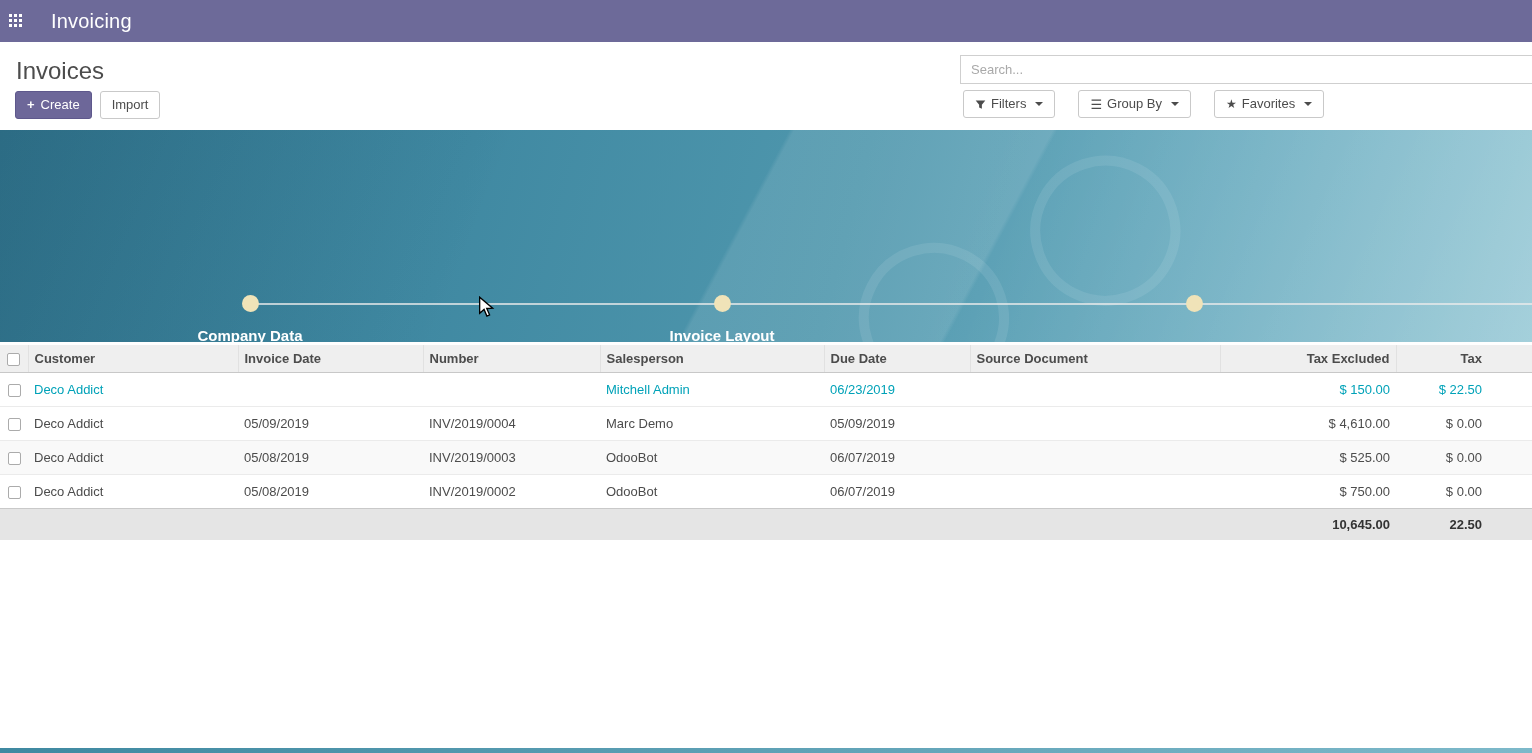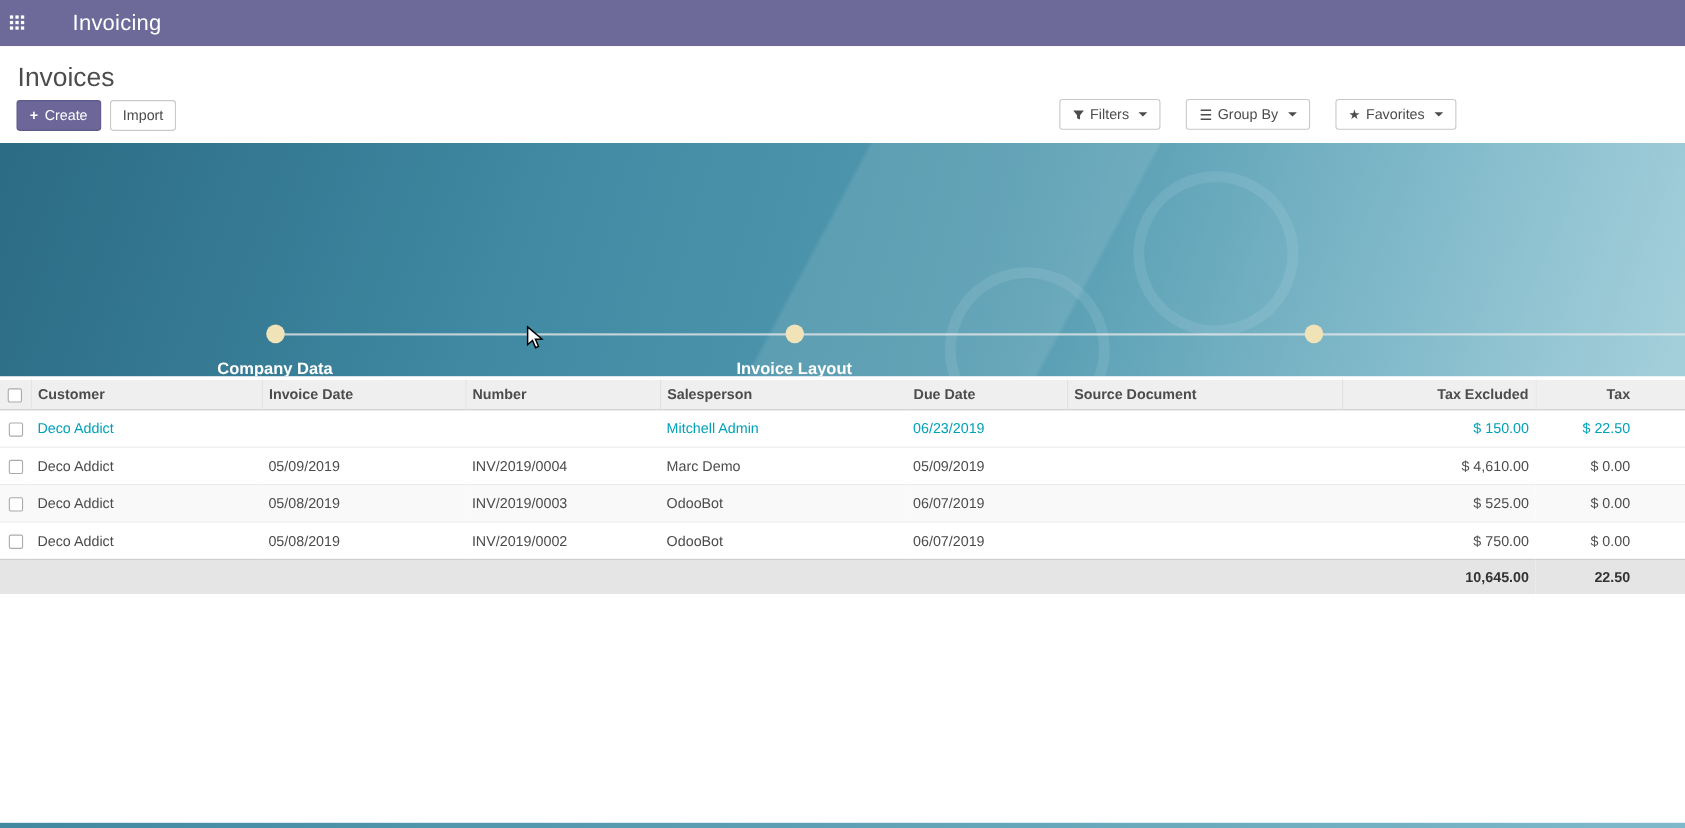--- a/index.html
+++ b/index.html
@@ -12,21 +12,20 @@
     color:#4c4c4c;
   }
 
   
   .navbar {
     height:42px;
     background:var(--navbar-bg, #6d6a99);
     display:flex;
     align-items:center;
     color:#fff;
-    gap:15px;
   }
   .apps-icon {
     width:15px; height:15px;
     display:grid;
     grid-template-columns:repeat(3,3px);
     grid-template-rows:repeat(3,3px);
     gap:2px;
     margin:0 13px 0 9px;
     cursor:pointer;
   }
@@ -236,20 +235,23 @@
   <div class="cp-buttons">
     <button class="btn btn-primary">
       <span class="plus">+</span>
       <span>Create</span>
     </button>
     <button class="btn">
       <span>Import</span>
     </button>
   </div>
 
+  <div class="search-box">
+    <input type="text" placeholder="Search..." style="">
+  </div>
 
   <div class="filter-buttons">
     <button class="btn">
       <svg class="glyph-icon" width="11" height="11" viewBox="0 0 16 16">
           <path d="M1 2h14L10 8.5V14l-4-1.8V8.5z" fill="#4c4c4c"></path>
         </svg>
       <span>Filters</span>
       <span class="caret"></span>
     </button>
     <button class="btn">

